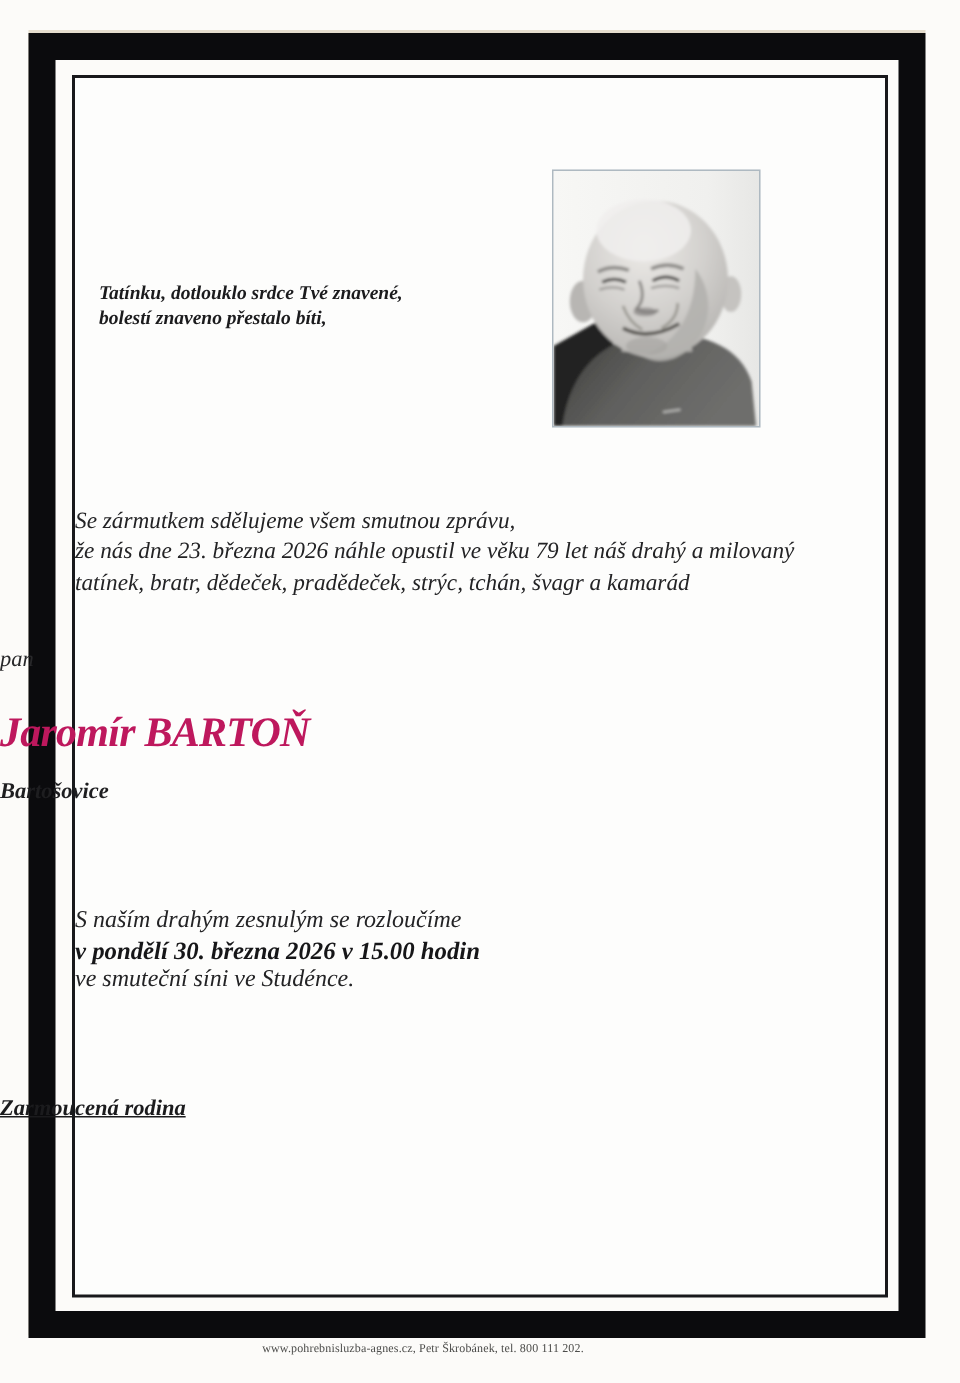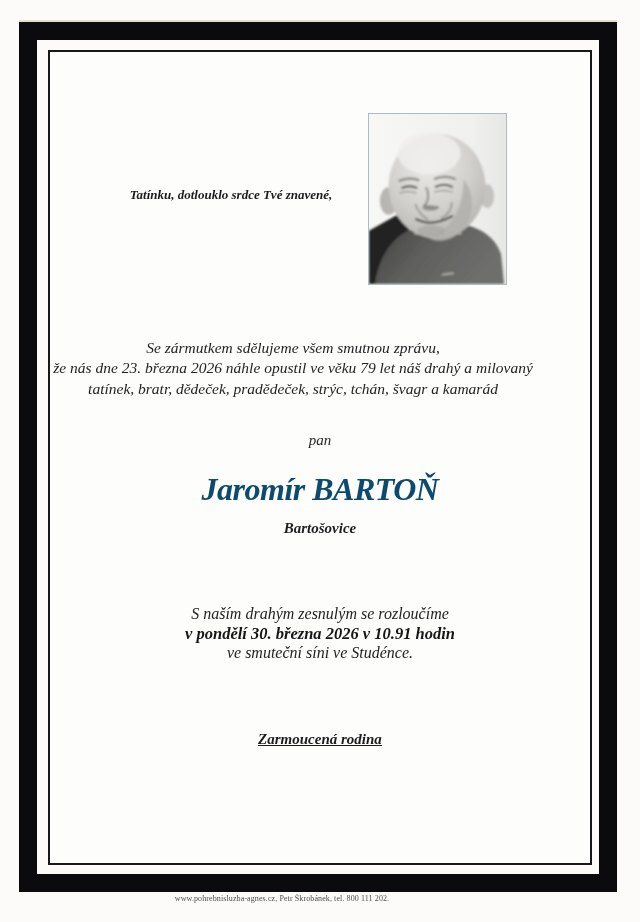--- a/index.html
+++ b/index.html
@@ -16,43 +16,43 @@
     position:absolute; left:19px; top:22px; width:598px; height:870px;
     border:18px solid #0b0b0d;
     box-shadow:0 -2px 0 rgba(186,166,124,.35);
     background:transparent;
   }
   .frame-inner {
     position:absolute; left:48px; top:50px; width:544px; height:815px;
     border:2.5px solid #18181b;
     background:#fdfdfc;
   }
-  .txt { position:absolute; text-align:center; font-style:italic; }
+  .txt { position:absolute; font-style:italic; }
   .poem {
     left:66px; top:187px; width:330px;
     font-size:13px; line-height:16.5px; font-weight:bold;
     color:#1b1b1d;
   }
   .photo-wrap {
     position:absolute; left:368px; top:113px; width:139px; height:172px;
     border:1px solid #aeb9c1;
     background:#f2f2f0;
     overflow:hidden;
   }
   .photo-wrap svg { display:block; width:100%; height:100%; }
   .announcement {
     left:50px; top:338px; width:486px;
     font-size:15.5px; line-height:20.3px;
     color:#232325;
   }
   .salutation { left:0; top:432px; width:640px; font-size:15px; color:#28282a; }
   .name {
     left:0; top:467px; width:640px;
-    font-size:32px; font-weight:bold; letter-spacing:-0.5px;
-    line-height:44px; color:#0c4a6e;
+    font-size:28px; font-weight:bold; letter-spacing:-0.5px;
+    line-height:44px; color:#be185d;
   }
   .residence { left:0; top:520px; width:640px; font-size:15px; font-weight:bold; color:#1e1e20; }
   .farewell { left:50px; top:604px; width:540px; font-size:16px; line-height:19.5px; color:#232325;font-style:italic; }
   .farewell .bold-line { font-weight:bold; font-size:16.5px; color:#161618; }
   .signature { left:0; top:731px; width:640px; font-size:15px; font-weight:bold; color:#1b1b1d;text-decoration:underline; }
   .footer {
     left:0; top:894px; width:564px;
     font-style:normal; font-size:8px; letter-spacing:.1px;
     color:#4c4c4a; text-align:center;
   }
@@ -60,20 +60,21 @@
 </head>
 <body>
 
 <div>
 
   <div class="frame-outer"></div>
   <div class="frame-inner"></div>
 
   <div class="txt poem">
     <div>Tatínku, dotlouklo srdce Tvé znavené,</div>
+    <div>bolestí znaveno přestalo bíti,</div>
   </div>
 
   <div class="photo-wrap">
     <svg viewBox="0 0 139 172" preserveAspectRatio="none">
       <defs>
         <linearGradient id="bgG" x1="0" y1="0" x2="1" y2="0">
           <stop offset="0" stop-color="#f7f7f5"></stop>
           <stop offset="0.75" stop-color="#f0f0ee"></stop>
           <stop offset="1" stop-color="#e7e7e5"></stop>
         </linearGradient>
@@ -125,21 +126,21 @@
   </div>
 
   <div class="txt salutation">pan</div>
 
   <div class="txt name">Jaromír BARTOŇ</div>
 
   <div class="txt residence">Bartošovice</div>
 
   <div class="txt farewell">
     <div>S naším drahým zesnulým se rozloučíme</div>
-    <div class="bold-line">v pondělí 30. března 2026 v 10.91 hodin</div>
+    <div class="bold-line">v pondělí 30. března 2026 v 15.00 hodin</div>
     <div>ve smuteční síni ve Studénce.</div>
   </div>
 
   <div class="txt signature">Zarmoucená rodina</div>
 
   <div class="txt footer">www.pohrebnisluzba-agnes.cz, Petr Škrobánek, tel. 800 111 202.</div>
 
 </div>
 
 </body></html>

